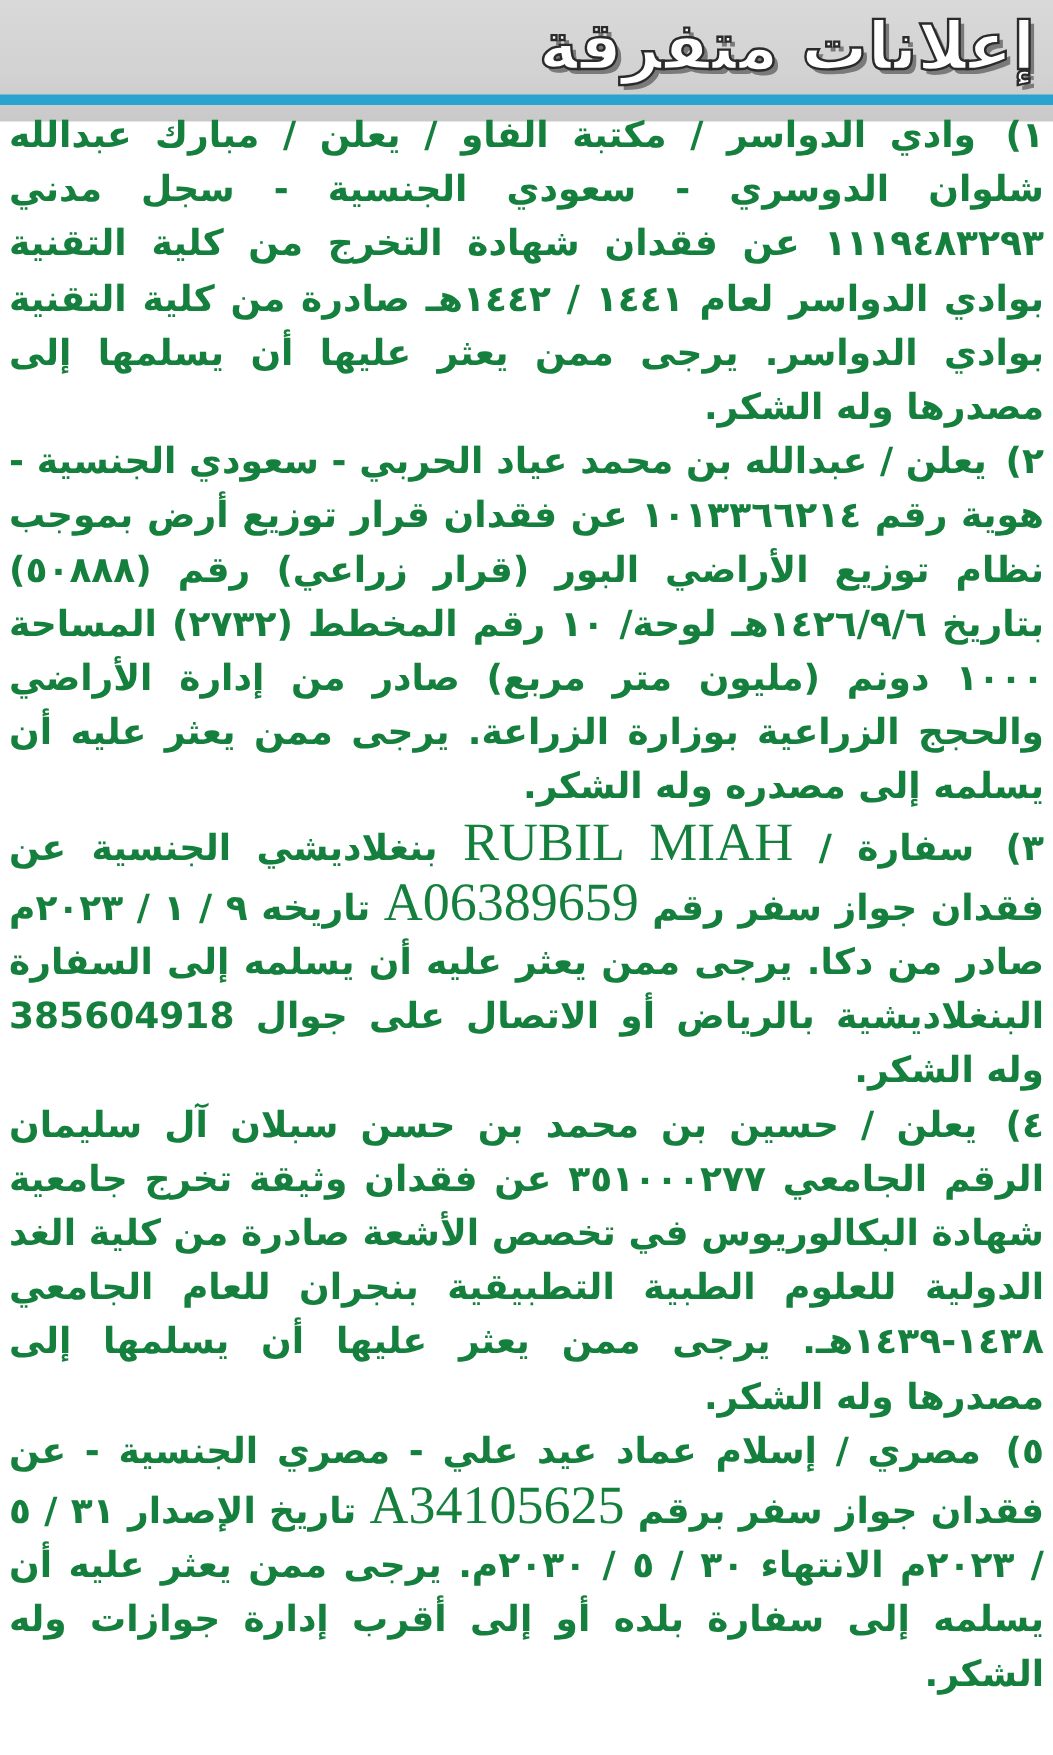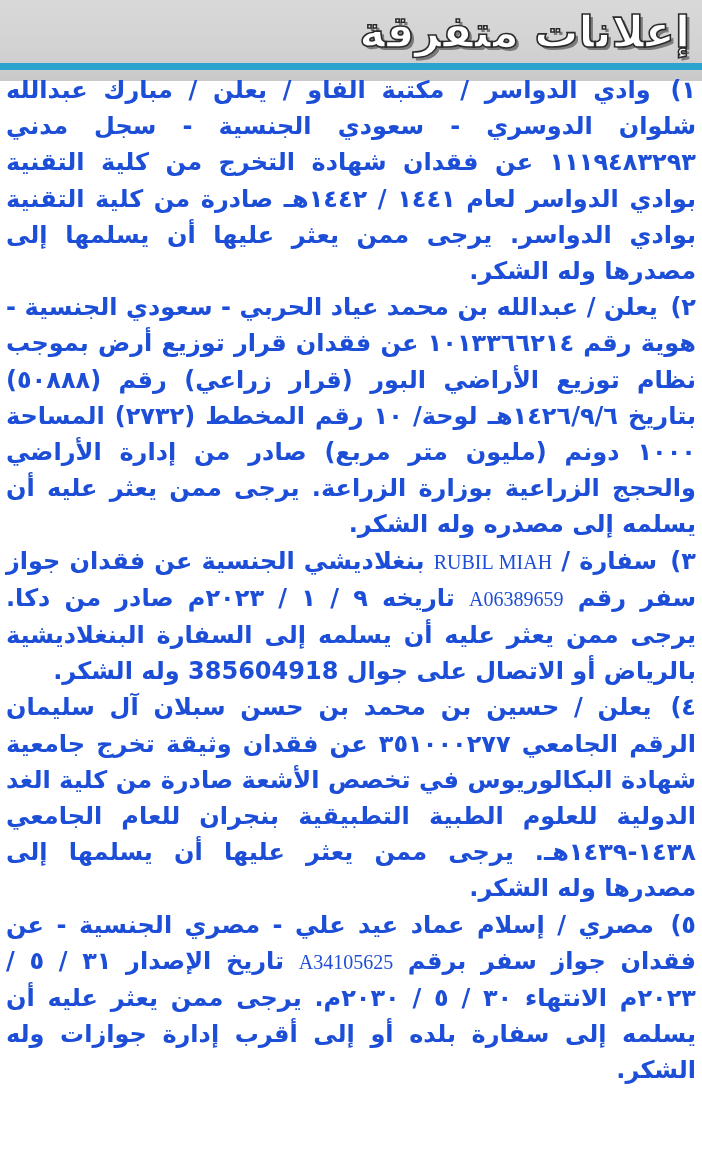--- a/index.html
+++ b/index.html
@@ -51,29 +51,29 @@
       padding-left: 6px;
       direction: rtl;
       text-align: justify;
       text-align-last: right;
     }
     .ad {
       margin: 0;
       font-weight: bold;
       font-size: 24px;
       line-height: 36.2px;
-      color: #1d4ed8;
+      color: #15803d;
     }
     .ad .num {
       margin-left: 4px;
     }
     .latin {
       font-family: "Liberation Serif", serif;
       font-weight: normal;
-      font-size: 20px;
+      font-size: 36px;
       direction: ltr;
       unicode-bidi: isolate;
     }
   </style>
 </head>
 <body>
 
 <div class="header">
   <div class="header-title">إعلانات متفرقة</div>
 </div>

